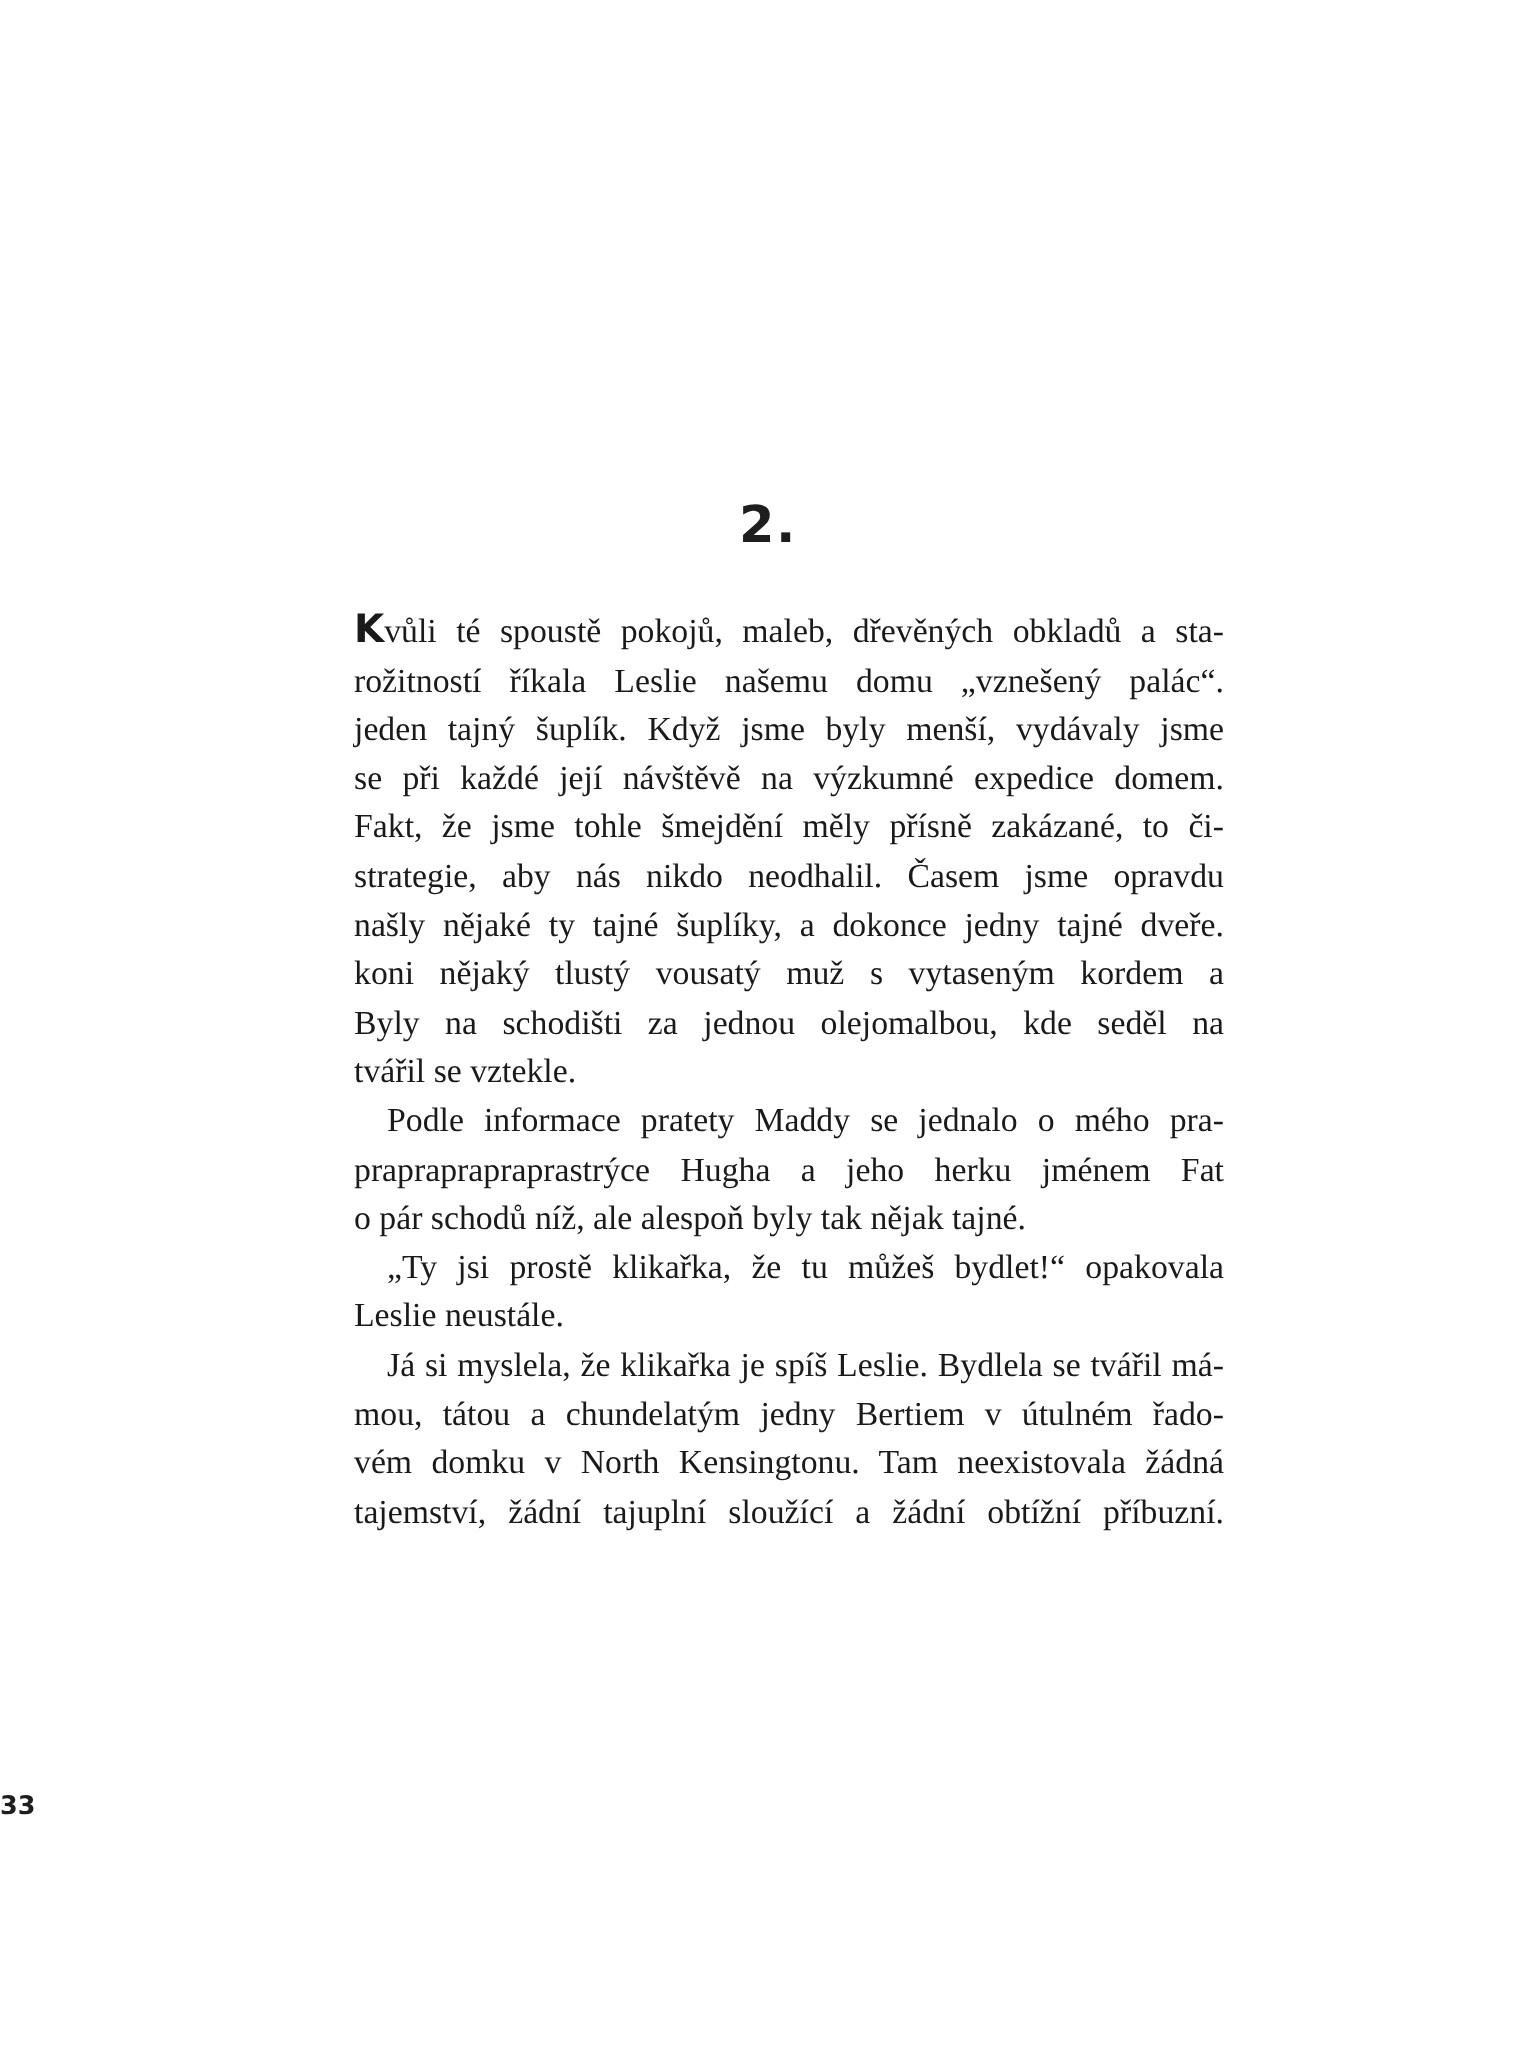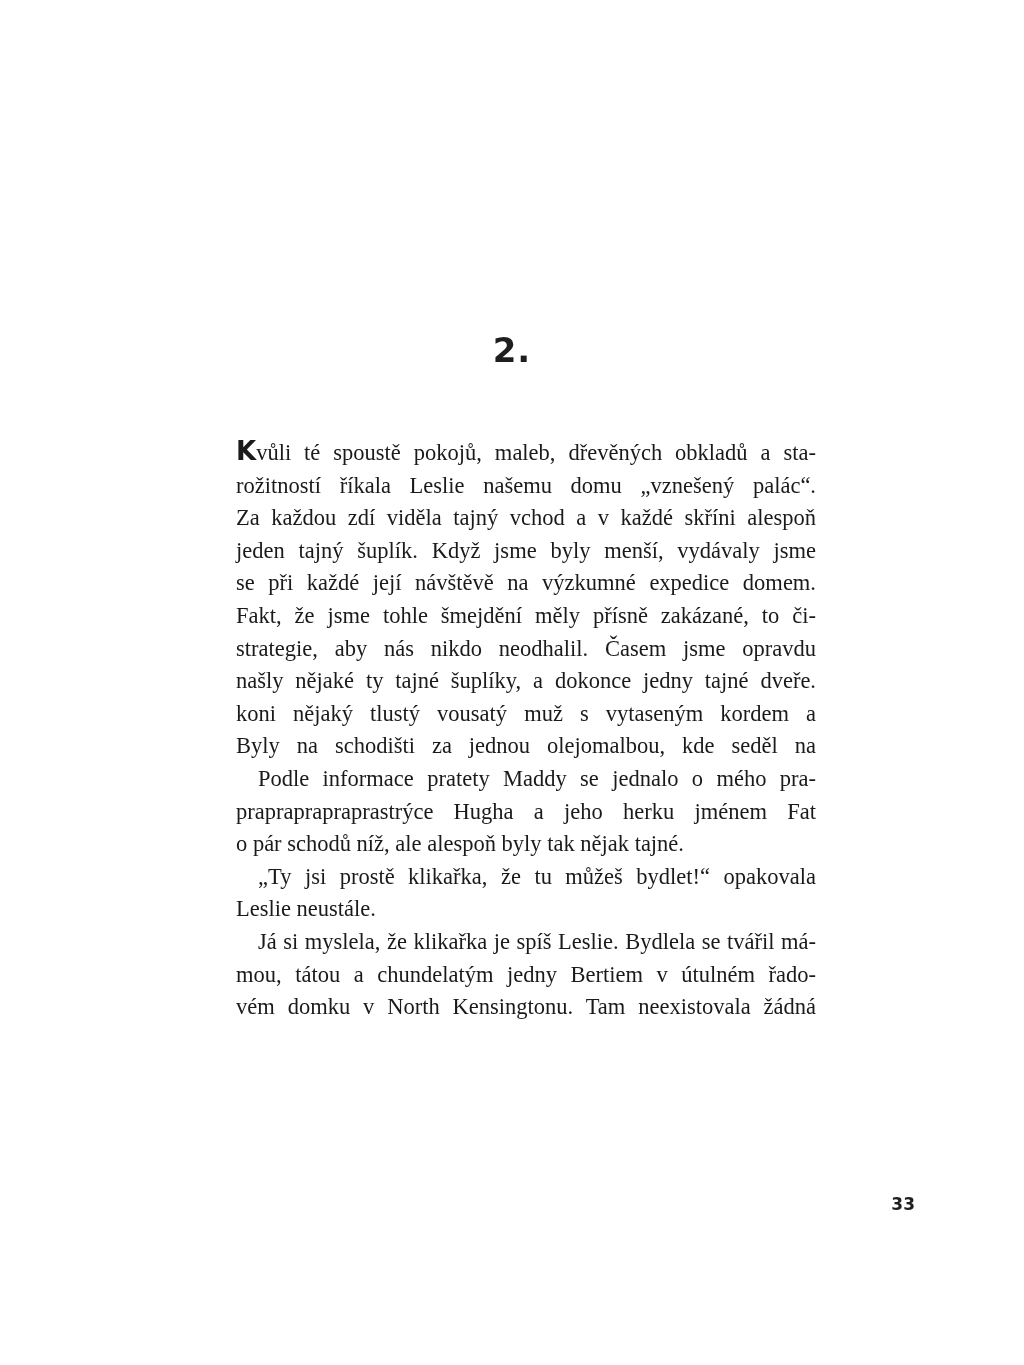--- a/index.html
+++ b/index.html
@@ -10,71 +10,71 @@
       text-align: center;
       font-family: "DejaVu Sans", sans-serif;
       font-weight: bold; font-size: 34px; color: #1e1e1e;
       letter-spacing: 1px;
     }
     .body-text {
       position: absolute; left: 236px; top: 404px; width: 580px;
       font-family: "Liberation Serif", serif;
       font-size: 22.5px; line-height: 32.6px; color: #1a1a1a;
       text-align: justify;
-      margin-top: 31px;
     }
     .line {
       display: block; white-space: nowrap;
       text-align: justify; text-align-last: justify;
     }
     .line.last { text-align-last: left; }
     .line.indent { padding-left: 22px; }
     .dropcap {
       font-family: "DejaVu Sans", sans-serif; font-weight: bold; font-size: 26px;
     }
     .page-number {
       position: absolute; left: 0; width: 915px; top: 1194px;
-      text-align: right;
+      text-align: left;
       font-family: "DejaVu Sans", sans-serif; font-weight: bold;
       font-size: 17px; color: #1e1e1e;
     }
   </style>
 </head>
 <body>
 
 <div class="page">
   <div class="chapter-number">2.</div>
 
   <div class="body-text">
 
     <div>
       <span class="line"><span class="dropcap">K</span><span>vůli té spoustě pokojů, maleb, dřevěných obkladů a sta-</span></span>
       <span class="line">rožitností říkala Leslie našemu domu „vznešený palác“.</span>
-      <span class="line">Za každou zdí viděla tajný vchod a v každé skříni alespoň</span>
       <span class="line">jeden tajný šuplík. Když jsme byly menší, vydávaly jsme</span>
       <span class="line">se při každé její návštěvě na výzkumné expedice domem.</span>
       <span class="line">Fakt, že jsme tohle šmejdění měly přísně zakázané, to či-</span>
       <span class="line">strategie, aby nás nikdo neodhalil. Časem jsme opravdu</span>
       <span class="line">našly nějaké ty tajné šuplíky, a dokonce jedny tajné dveře.</span>
       <span class="line">koni nějaký tlustý vousatý muž s vytaseným kordem a</span>
       <span class="line">Byly na schodišti za jednou olejomalbou, kde seděl na</span>
+      <span class="line last">tvářil se vztekle.</span>
     </div>
 
     <div>
       <span class="line indent">Podle informace pratety Maddy se jednalo o mého pra-</span>
       <span class="line">prapraprapraprastrýce Hugha a jeho herku jménem Fat</span>
       <span class="line last">o pár schodů níž, ale alespoň byly tak nějak tajné.</span>
     </div>
 
     <div>
       <span class="line indent">„Ty jsi prostě klikařka, že tu můžeš bydlet!“ opakovala</span>
       <span class="line last">Leslie neustále.</span>
     </div>
 
     <div>
       <span class="line indent">Já si myslela, že klikařka je spíš Leslie. Bydlela se tvářil má-</span>
       <span class="line">mou, tátou a chundelatým jedny Bertiem v útulném řado-</span>
       <span class="line">vém domku v North Kensingtonu. Tam neexistovala žádná</span>
+      <span class="line">tajemství, žádní tajuplní sloužící a žádní obtížní příbuzní.</span>
     </div>
   </div>
 
   <div class="page-number">33</div>
 </div>
 
 </body></html>

